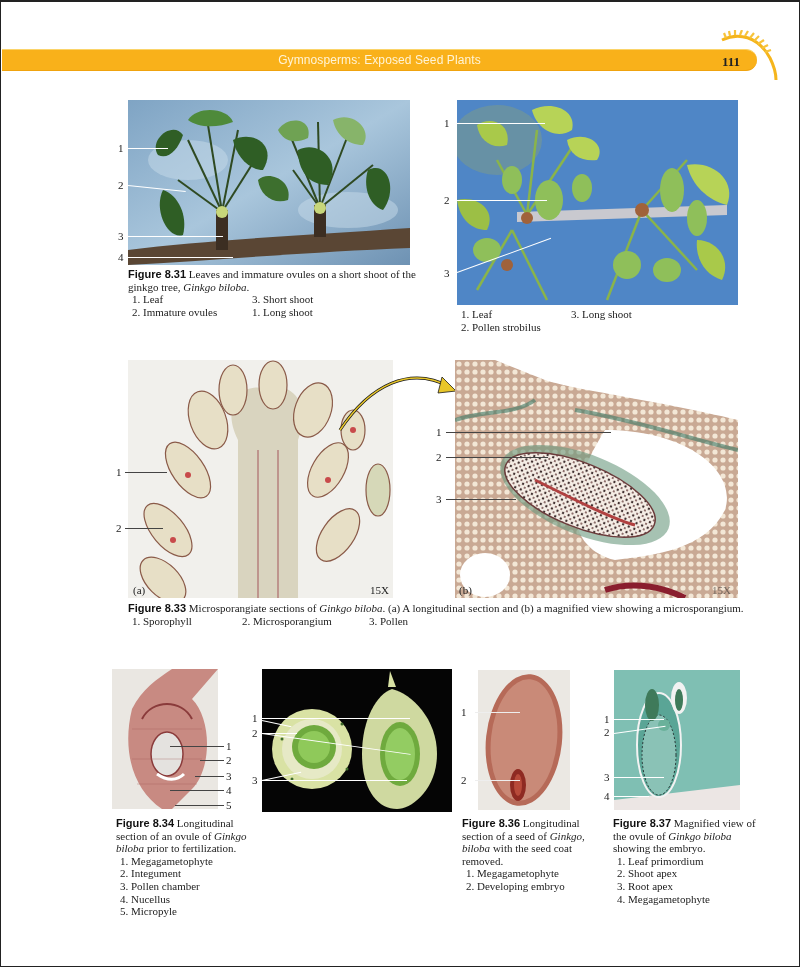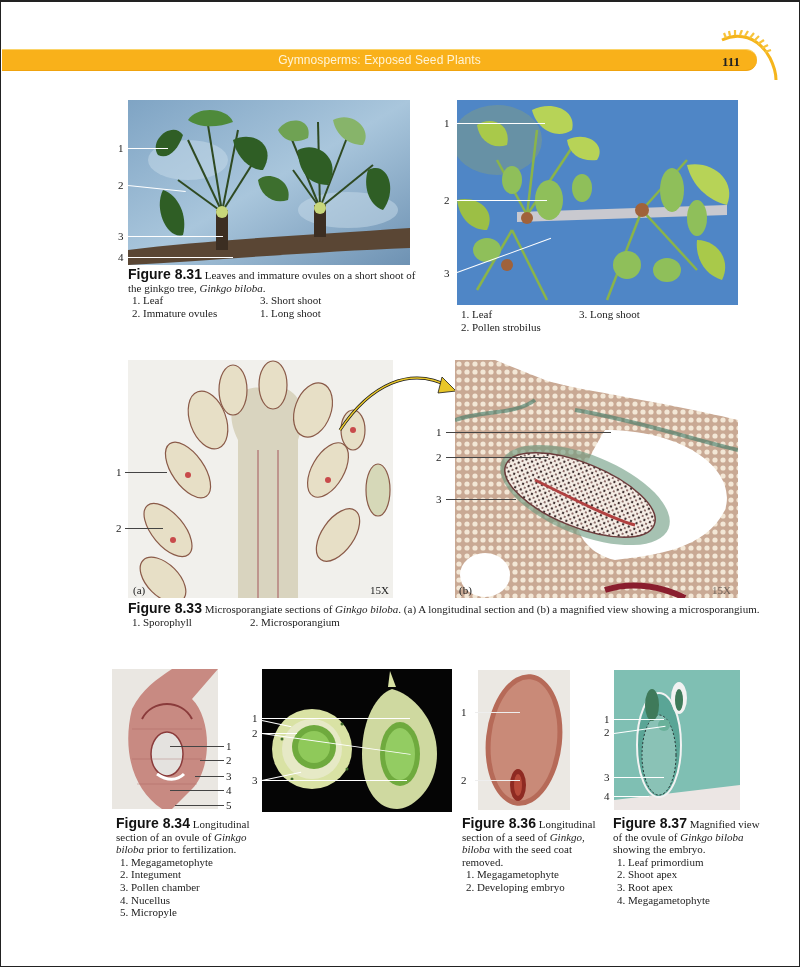--- a/index.html
+++ b/index.html
@@ -23,23 +23,23 @@
   .fig-img svg { display: block; width: 100%; height: 100%; }
 
   .callout { position: absolute; font-size: 11px; color: #222; line-height: 1; }
   .leader { position: absolute; height: 1px; background: #ffffff; transform-origin: 0 50%; }
   .leader.dark { background: #444; }
 
   .mag-label { position: absolute; font-size: 11px; color: #222; }
 
   
   .caption { position: absolute; font-size: 11px; line-height: 12.6px; color: #1c1c1c; }
-  .fig-num { font-family: "Liberation Sans", "DejaVu Sans", sans-serif; font-weight: bold; font-size: 14px; color: #111; }
+  .fig-num { font-family: "Liberation Sans", "DejaVu Sans", sans-serif; font-weight: bold; font-size: 11px; color: #111; }
   .caption em { font-style: italic; }
-  .legend-grid { display: grid; column-gap: 8px; padding-left: 4px; }
+  .legend-grid { display: grid; padding-left: 4px; }
   .legend-list { list-style: none; padding-left: 4px; }
   .legend-list li, .legend-grid span { white-space: nowrap; }
 </style>
 </head>
 <body>
 
 <div class="page-frame"></div>
 
 <div class="banner">
   <div class="banner-title">Gymnosperms: Exposed Seed Plants</div>
@@ -249,20 +249,21 @@
 <div class="leader dark" style="left:446px;top:457px;width:102px;"></div>
 <div class="leader dark" style="left:446px;top:499px;width:70px;"></div>
 <div class="mag-label" style="left:459px;top:584px;">(b)</div>
 <div class="mag-label" style="left:712px;top:584px;opacity:0.55;">15X</div>
 
 <div class="caption" style="left:128px;top:602px;width:640px;">
   <div><span class="fig-num">Figure 8.33</span><span> Microsporangiate sections of </span><em>Ginkgo biloba</em><span>. (a) A longitudinal section and (b) a magnified view showing a microsporangium.</span></div>
   <div class="legend-grid" style="grid-template-columns:110px 127px auto;">
     <span>1. Sporophyll</span>
     <span>2. Microsporangium</span>
+    <span>3. Pollen</span>
   </div>
 </div>
 
 <div class="fig-img" style="left:112px;top:669px;width:106px;height:140px;">
   <svg viewBox="0 0 106 140" preserveAspectRatio="none">
     <rect width="106" height="140" fill="#eae7e2"></rect>
     <path d="M60 0 L106 0 L80 30 C100 50 100 100 80 120 L60 140 L50 140 C20 120 10 80 20 40 C30 20 45 10 60 0Z" fill="#c88a82"></path>
     <path d="M30 50 C40 30 70 30 80 50" stroke="#8a3b3b" stroke-width="2" fill="none"></path>
     <ellipse cx="55" cy="85" rx="16" ry="22" fill="#e4e2df" stroke="#8a3b3b" stroke-width="1.5"></ellipse>
     <path d="M45 105 C55 112 65 112 72 105" stroke="#ffffff" stroke-width="3" fill="none"></path>

